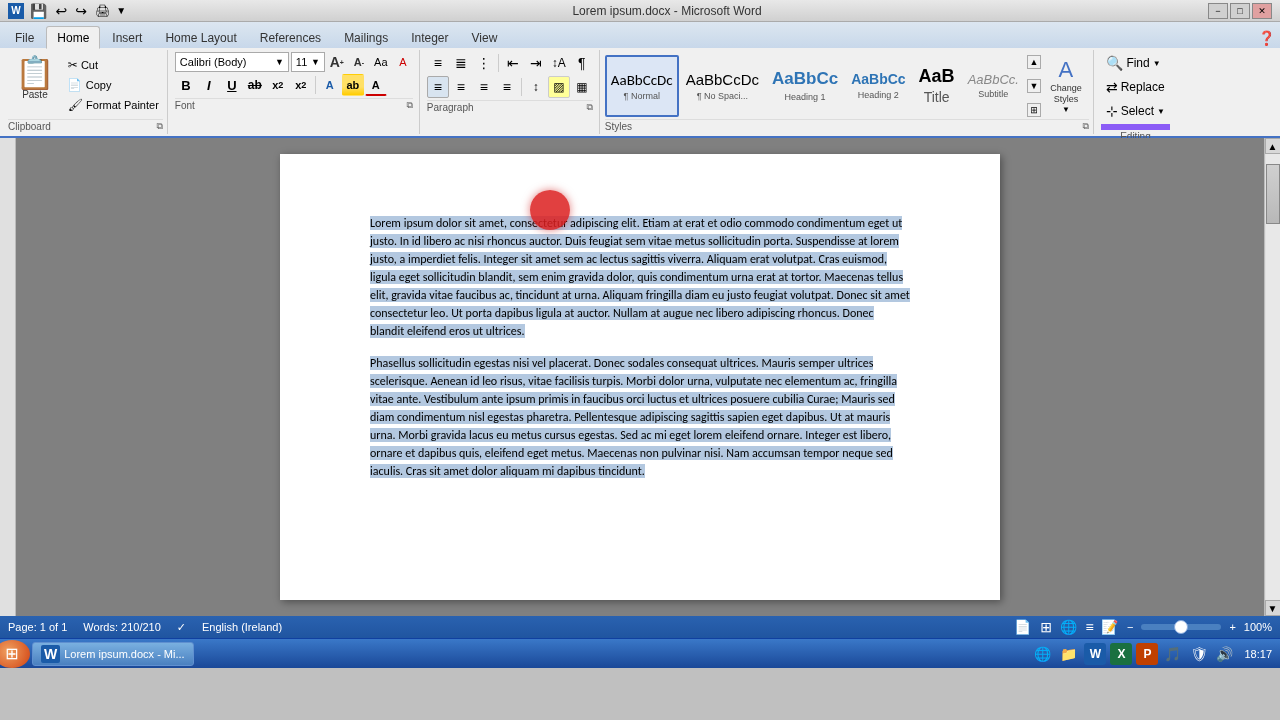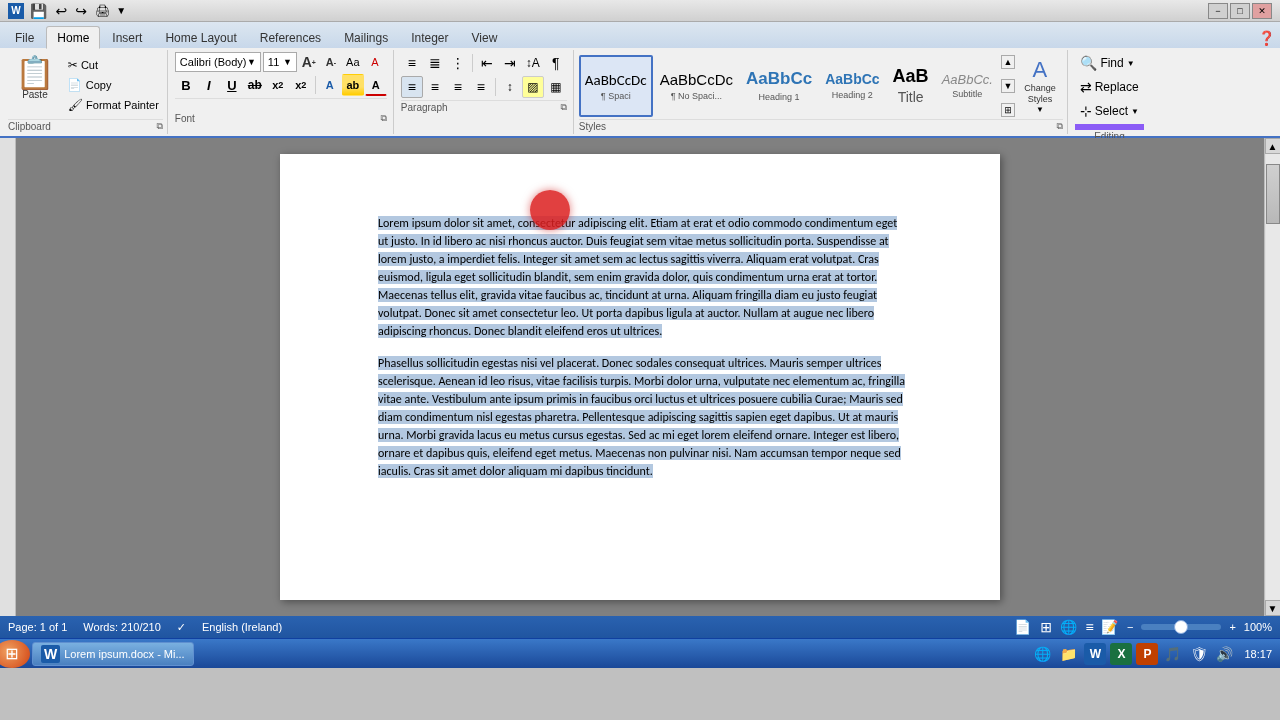--- a/index.html
+++ b/index.html
@@ -244,21 +244,20 @@
       padding: 60px 90px;
       position: relative;
     }
 
     .doc-paragraph {
       font-family: Calibri, sans-serif;
       font-size: 12px;
       line-height: 1.5;
       color: #000;
       margin-bottom: 14px;
-      margin-left: 8px;
     }
 
     .selected-text {
       background: #b3c8e0;
     }
 
     
     #scroll-right {
       position: absolute;
       right: 0;
@@ -355,20 +354,21 @@
 
 <div id="title-bar">
   <div id="word-icon-area">
     <div id="word-icon">W</div>
     <span style="font-size:14px;cursor:pointer;padding:0 2px;">💾</span>
     <span style="font-size:14px;cursor:pointer;padding:0 2px;">↩</span>
     <span style="font-size:14px;cursor:pointer;padding:0 2px;">↪</span>
     <span style="font-size:12px;cursor:pointer;padding:0 2px;">🖨</span>
     <span style="font-size:10px;cursor:pointer;">▼</span>
   </div>
+  <div id="title-bar-title">Lorem ipsum.docx - Microsoft Word</div>
   <div id="title-bar-controls">
     <div class="title-btn">−</div>
     <div class="title-btn">□</div>
     <div class="title-btn close">✕</div>
   </div>
 </div>
 
 <div id="tab-bar">
   <div class="ribbon-tab">File</div>
   <div class="ribbon-tab active">Home</div>
@@ -407,21 +407,21 @@
       </div>
     </div>
     <div style="font-size:10px;color:#555;text-align:center;border-top:1px solid #ddd;padding-top:1px;display:flex;align-items:center;justify-content:space-between;">
       <span>Clipboard</span>
       <span style="font-size:9px;cursor:pointer;">⧉</span>
     </div>
   </div>
 
   <div id="font-group" style="border-right:1px solid #ccc;padding:2px 6px;display:flex;flex-direction:column;gap:2px;min-width:175px;">
     <div class="font-row1" style="display:flex;align-items:center;gap:2px;">
-      <div class="font-name-box" style="width:86px;height:20px;border:1px solid #aaa;background:white;font-size:11px;padding:1px 4px;display:flex;align-items:center;justify-content:space-between;">
+      <div class="font-name-box" style="width:114px;height:20px;border:1px solid #aaa;background:white;font-size:11px;padding:1px 4px;display:flex;align-items:center;justify-content:space-between;">
         <span>Calibri (Body)</span>
         <span style="font-size:9px;">▼</span>
       </div>
       <div class="font-size-box" style="width:34px;height:20px;border:1px solid #aaa;background:white;font-size:11px;padding:1px 4px;display:flex;align-items:center;justify-content:space-between;">
         <span>11</span>
         <span style="font-size:9px;">▼</span>
       </div>
       <div class="font-btn" style="font-size:14px;font-weight:bold;color:#333;">A<sup style="font-size:7px;">+</sup></div>
       <div class="font-btn" style="font-size:11px;font-weight:bold;color:#333;">A<sup style="font-size:7px;">-</sup></div>
       <div class="font-btn" style="font-size:11px;">Aa</div>
@@ -432,21 +432,21 @@
       <div class="format-btn italic-btn" style="font-style:italic;">I</div>
       <div class="format-btn underline-btn" style="text-decoration:underline;">U</div>
       <div class="format-btn" style="text-decoration:line-through;font-size:12px;">ab</div>
       <div class="format-btn" style="font-size:11px;">x<sub>2</sub></div>
       <div class="format-btn" style="font-size:11px;">x<sup>2</sup></div>
       <div style="width:1px;height:18px;background:#ccc;margin:0 2px;"></div>
       <div class="format-btn" style="font-size:11px;color:#1a5ba8;">A</div>
       <div class="format-btn" style="font-size:11px;background:linear-gradient(to bottom, #ffe066 60%, #ffcc00 100%);">ab</div>
       <div class="format-btn" style="font-size:11px;border-bottom:2px solid #cc0000;">A</div>
     </div>
-    <div style="font-size:10px;color:#555;text-align:center;border-top:1px solid #ddd;padding-top:14px;display:flex;align-items:center;justify-content:space-between;">
+    <div style="font-size:10px;color:#555;text-align:center;border-top:1px solid #ddd;padding-top:1px;display:flex;align-items:center;justify-content:space-between;">
       <span>Font</span>
       <span style="font-size:9px;cursor:pointer;">⧉</span>
     </div>
   </div>
 
   <div id="para-group" style="border-right:1px solid #ccc;padding:2px 6px;display:flex;flex-direction:column;gap:2px;min-width:150px;">
     <div class="para-row" style="display:flex;align-items:center;gap:1px;">
       <div class="para-btn" style="font-size:14px;">≡</div>
       <div class="para-btn" style="font-size:14px;">≣</div>
       <div class="para-btn" style="font-size:14px;">⋮</div>
@@ -470,21 +470,21 @@
       <span>Paragraph</span>
       <span style="font-size:9px;cursor:pointer;">⧉</span>
     </div>
   </div>
 
   <div id="styles-group" style="border-right:1px solid #ccc;padding:2px 4px;display:flex;flex-direction:column;min-width:380px;">
     <div id="styles-gallery" style="display:flex;gap:1px;flex:1;align-items:center;">
 
       <div class="style-item active" style="border:2px solid #4472c4;background:#dce6f5;padding:2px 4px;cursor:pointer;border-radius:2px;display:flex;flex-direction:column;align-items:center;min-width:58px;height:62px;justify-content:center;">
         <div class="style-preview style-normal" style="font-size:15px;font-family:Calibri,sans-serif;">AaBbCcDc</div>
-        <div class="style-label" style="font-size:9px;color:#555;">¶ Spaci</div>
+        <div class="style-label" style="font-size:9px;color:#555;">¶ Normal</div>
       </div>
 
       <div class="style-item" style="padding:2px 4px;cursor:pointer;border-radius:2px;border:2px solid transparent;display:flex;flex-direction:column;align-items:center;min-width:58px;height:62px;justify-content:center;">
         <div class="style-preview style-nospace" style="font-size:15px;">AaBbCcDc</div>
         <div class="style-label" style="font-size:9px;color:#555;">¶ No Spaci...</div>
       </div>
 
       <div class="style-item" style="padding:2px 4px;cursor:pointer;border-radius:2px;border:2px solid transparent;display:flex;flex-direction:column;align-items:center;min-width:58px;height:62px;justify-content:center;">
         <div class="style-preview style-h1" style="color:#2e74b5;font-size:17px;font-weight:bold;">AaBbCc</div>
         <div class="style-label" style="font-size:9px;color:#555;">Heading 1</div>

